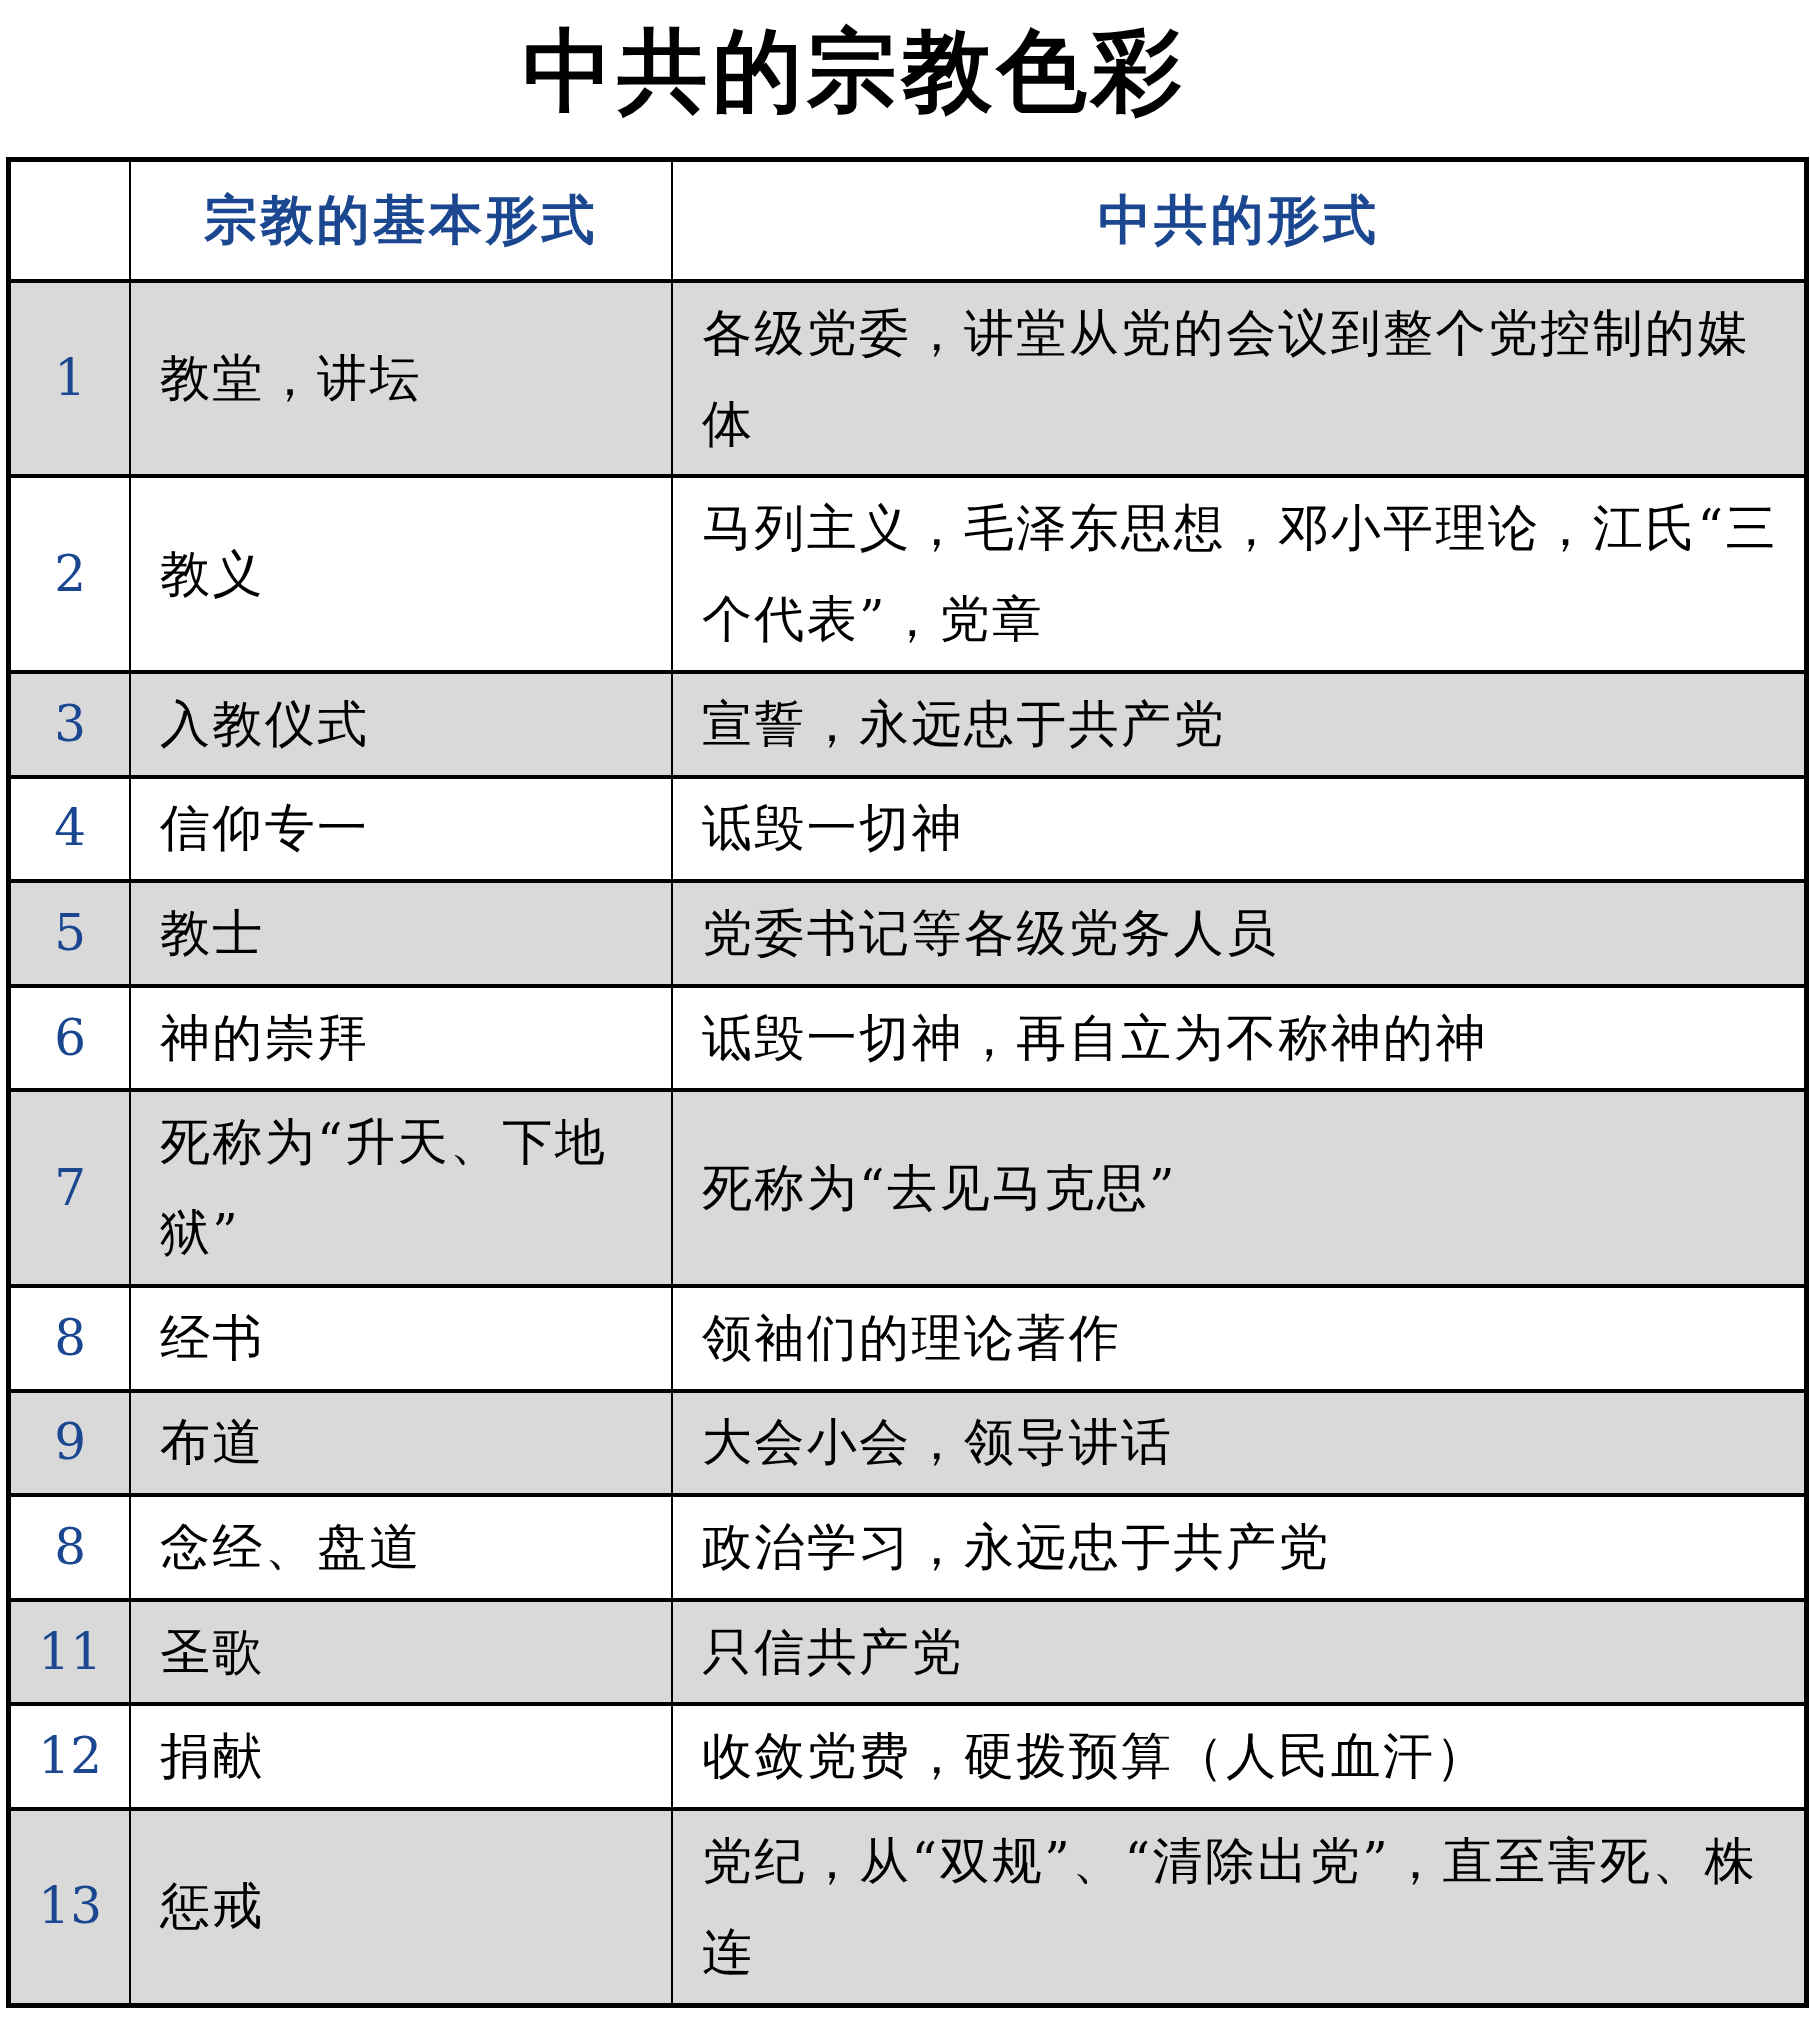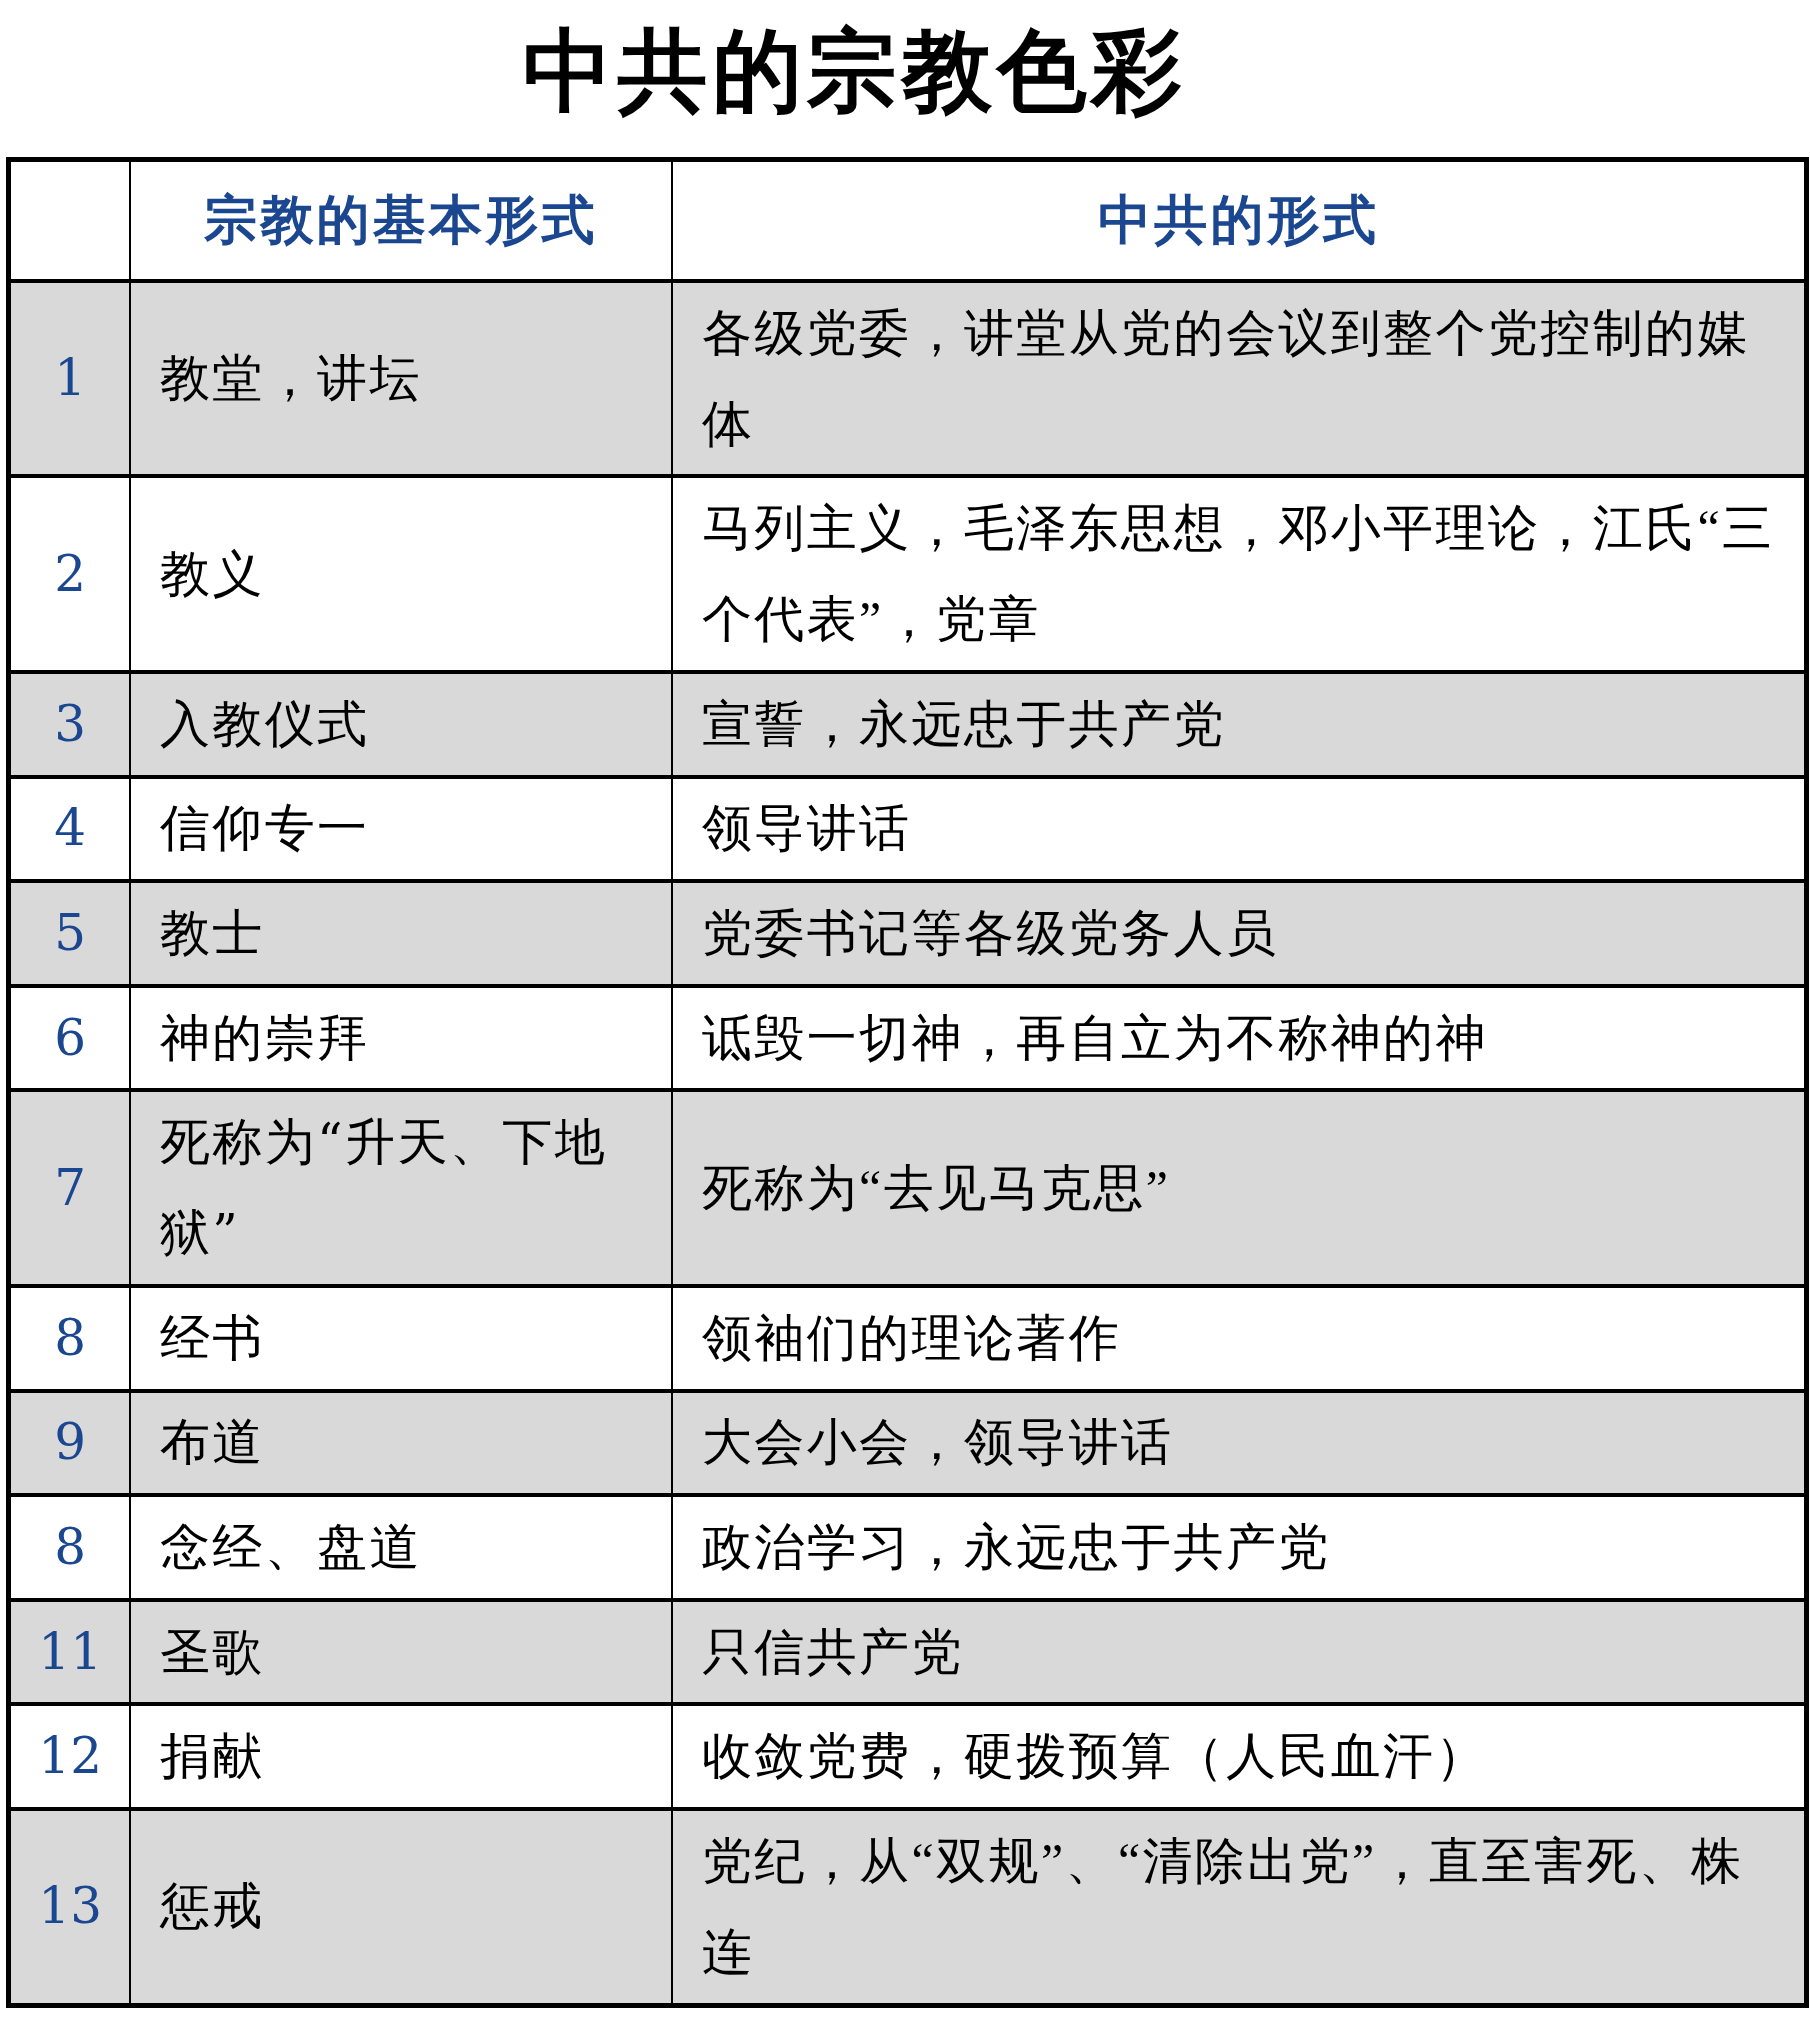--- a/index.html
+++ b/index.html
@@ -37,21 +37,21 @@
   .cmp-table th,.cmp-table td{
     border-left:2.4px solid var(--border-color);
     border-right:2.4px solid var(--border-color);
     border-top:4px solid var(--border-color);
     border-bottom:4px solid var(--border-color);
     vertical-align:middle;
     word-break:break-all;
   }
   .col-num{width:121px;}
   .col-basic{width:542px;}
-  .col-ccp{width:1135px;font-family:Liberation Serif, serif;}
+  .col-ccp{width:1135px;}
   .cmp-table th{
     height:121px;
     font-size:53px;
     font-weight:bold;
     letter-spacing:3.2px;
     color:var(--accent-blue);
     text-align:center;
     background:var(--page-bg);
   }
   .cmp-table td{
@@ -103,21 +103,21 @@
           <td class="col-ccp">马列主义，毛泽东思想，邓小平理论，江氏“三个代表”，党章</td>
         </tr>
         <tr class="shaded">
           <td class="col-num">3</td>
           <td class="col-basic">入教仪式</td>
           <td class="col-ccp">宣誓，永远忠于共产党</td>
         </tr>
         <tr>
           <td class="col-num">4</td>
           <td class="col-basic">信仰专一</td>
-          <td class="col-ccp">领导讲话</td>
+          <td class="col-ccp">诋毁一切神</td>
         </tr>
         <tr class="shaded">
           <td class="col-num">5</td>
           <td class="col-basic">教士</td>
           <td class="col-ccp">党委书记等各级党务人员</td>
         </tr>
         <tr>
           <td class="col-num">6</td>
           <td class="col-basic">神的崇拜</td>
           <td class="col-ccp">诋毁一切神，再自立为不称神的神</td>

